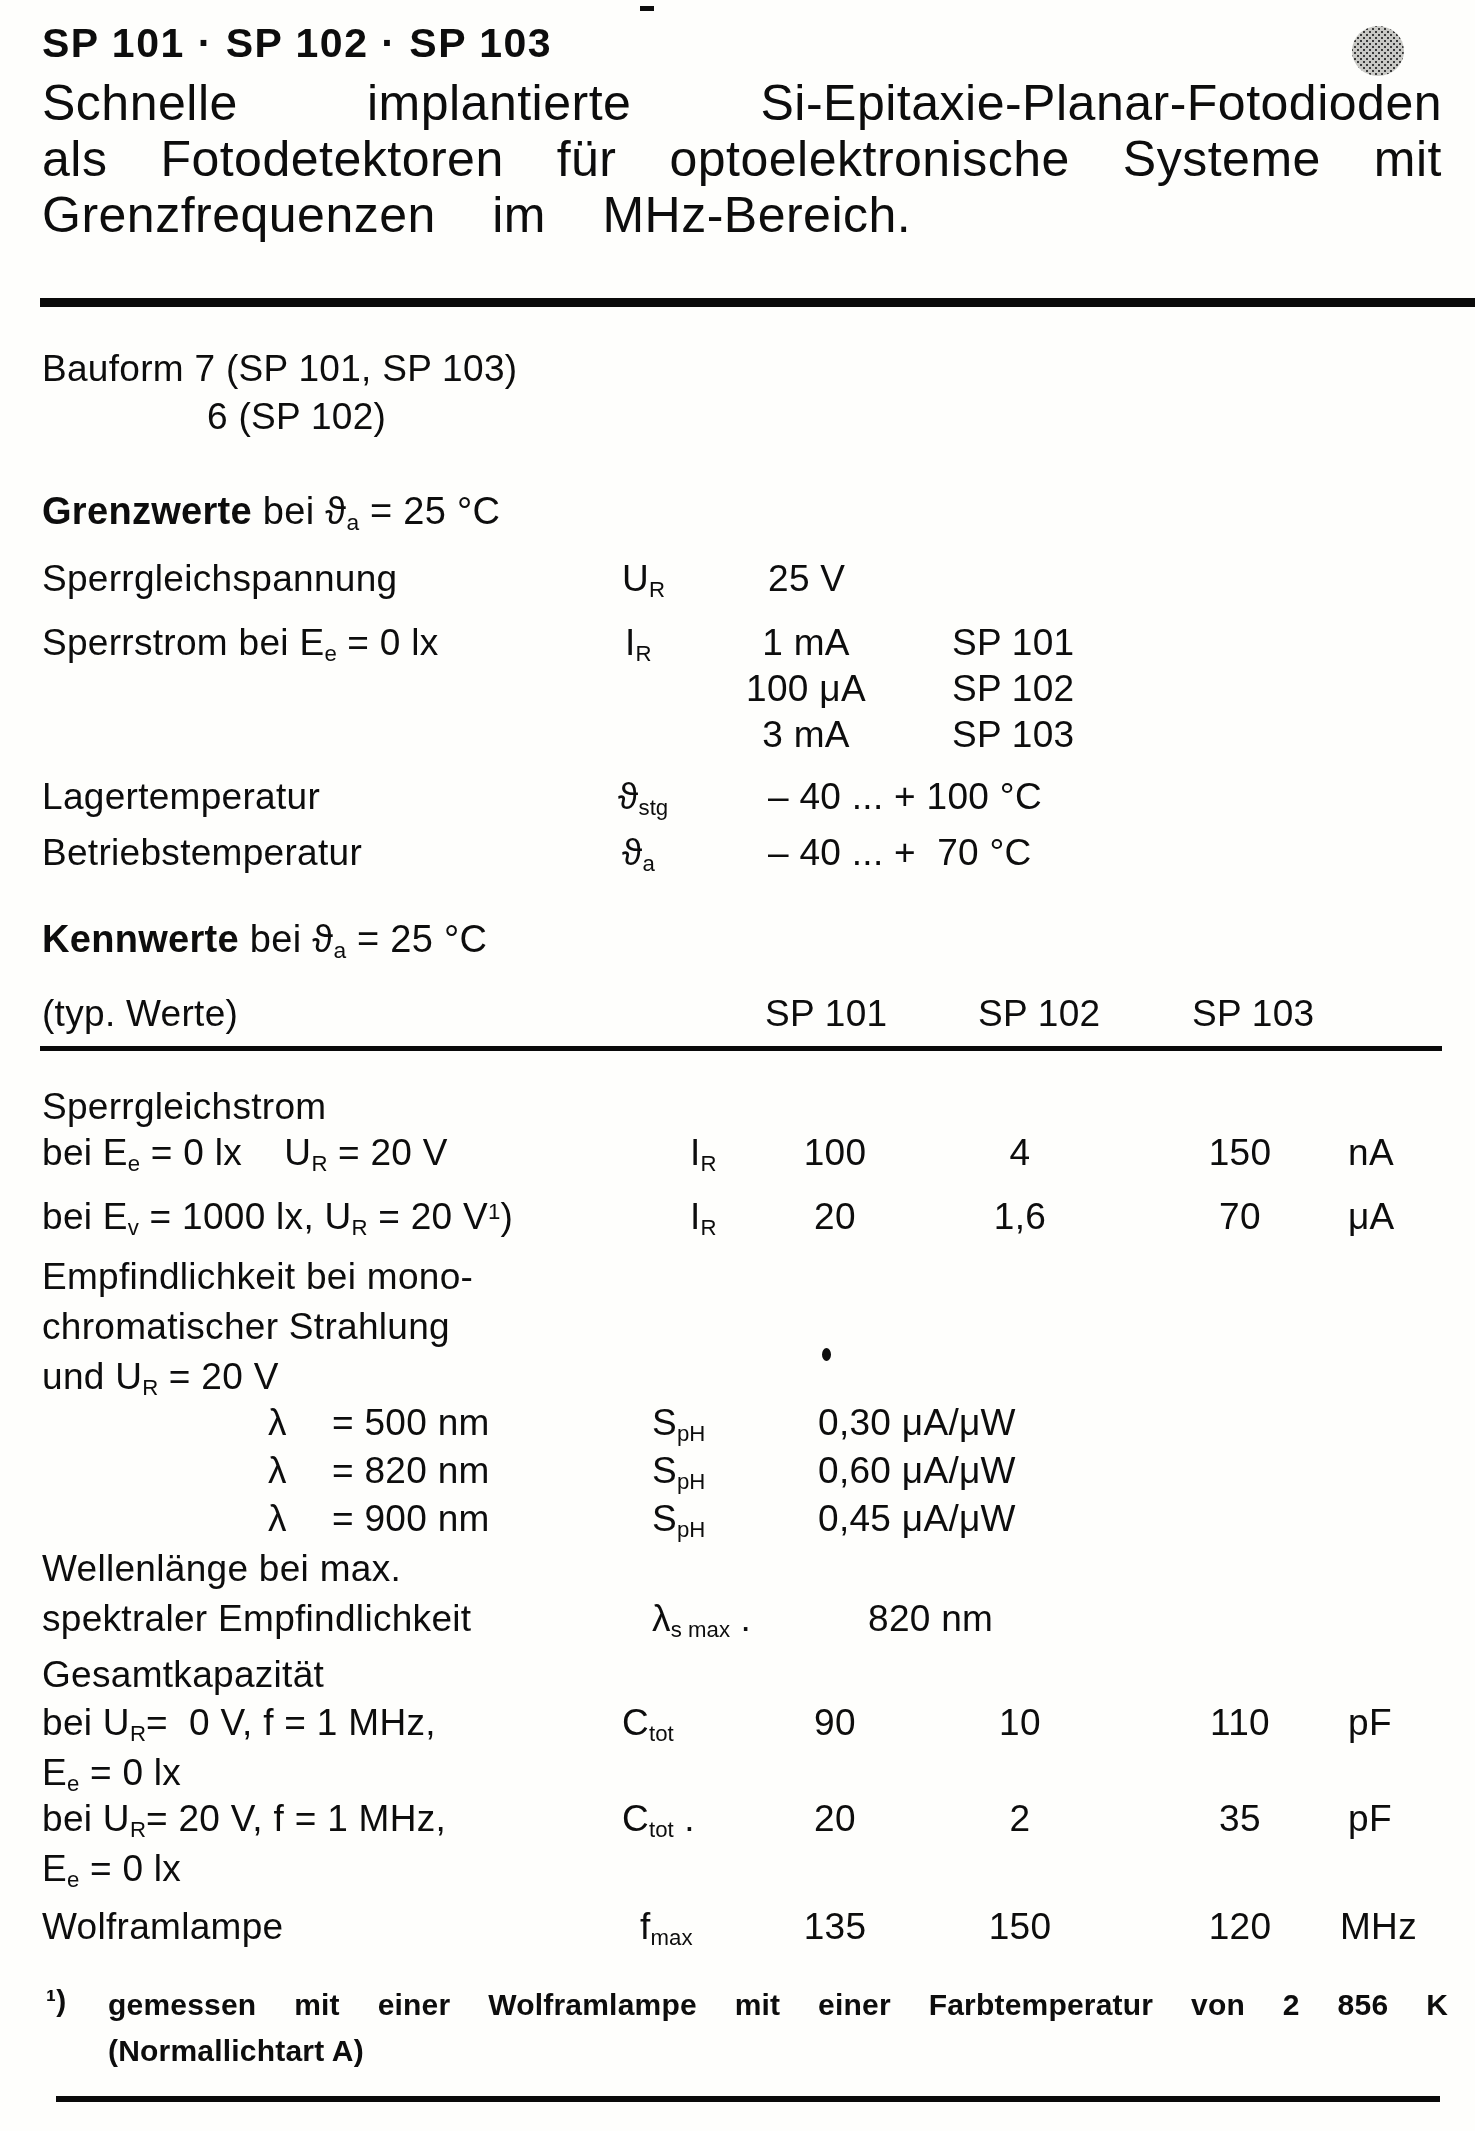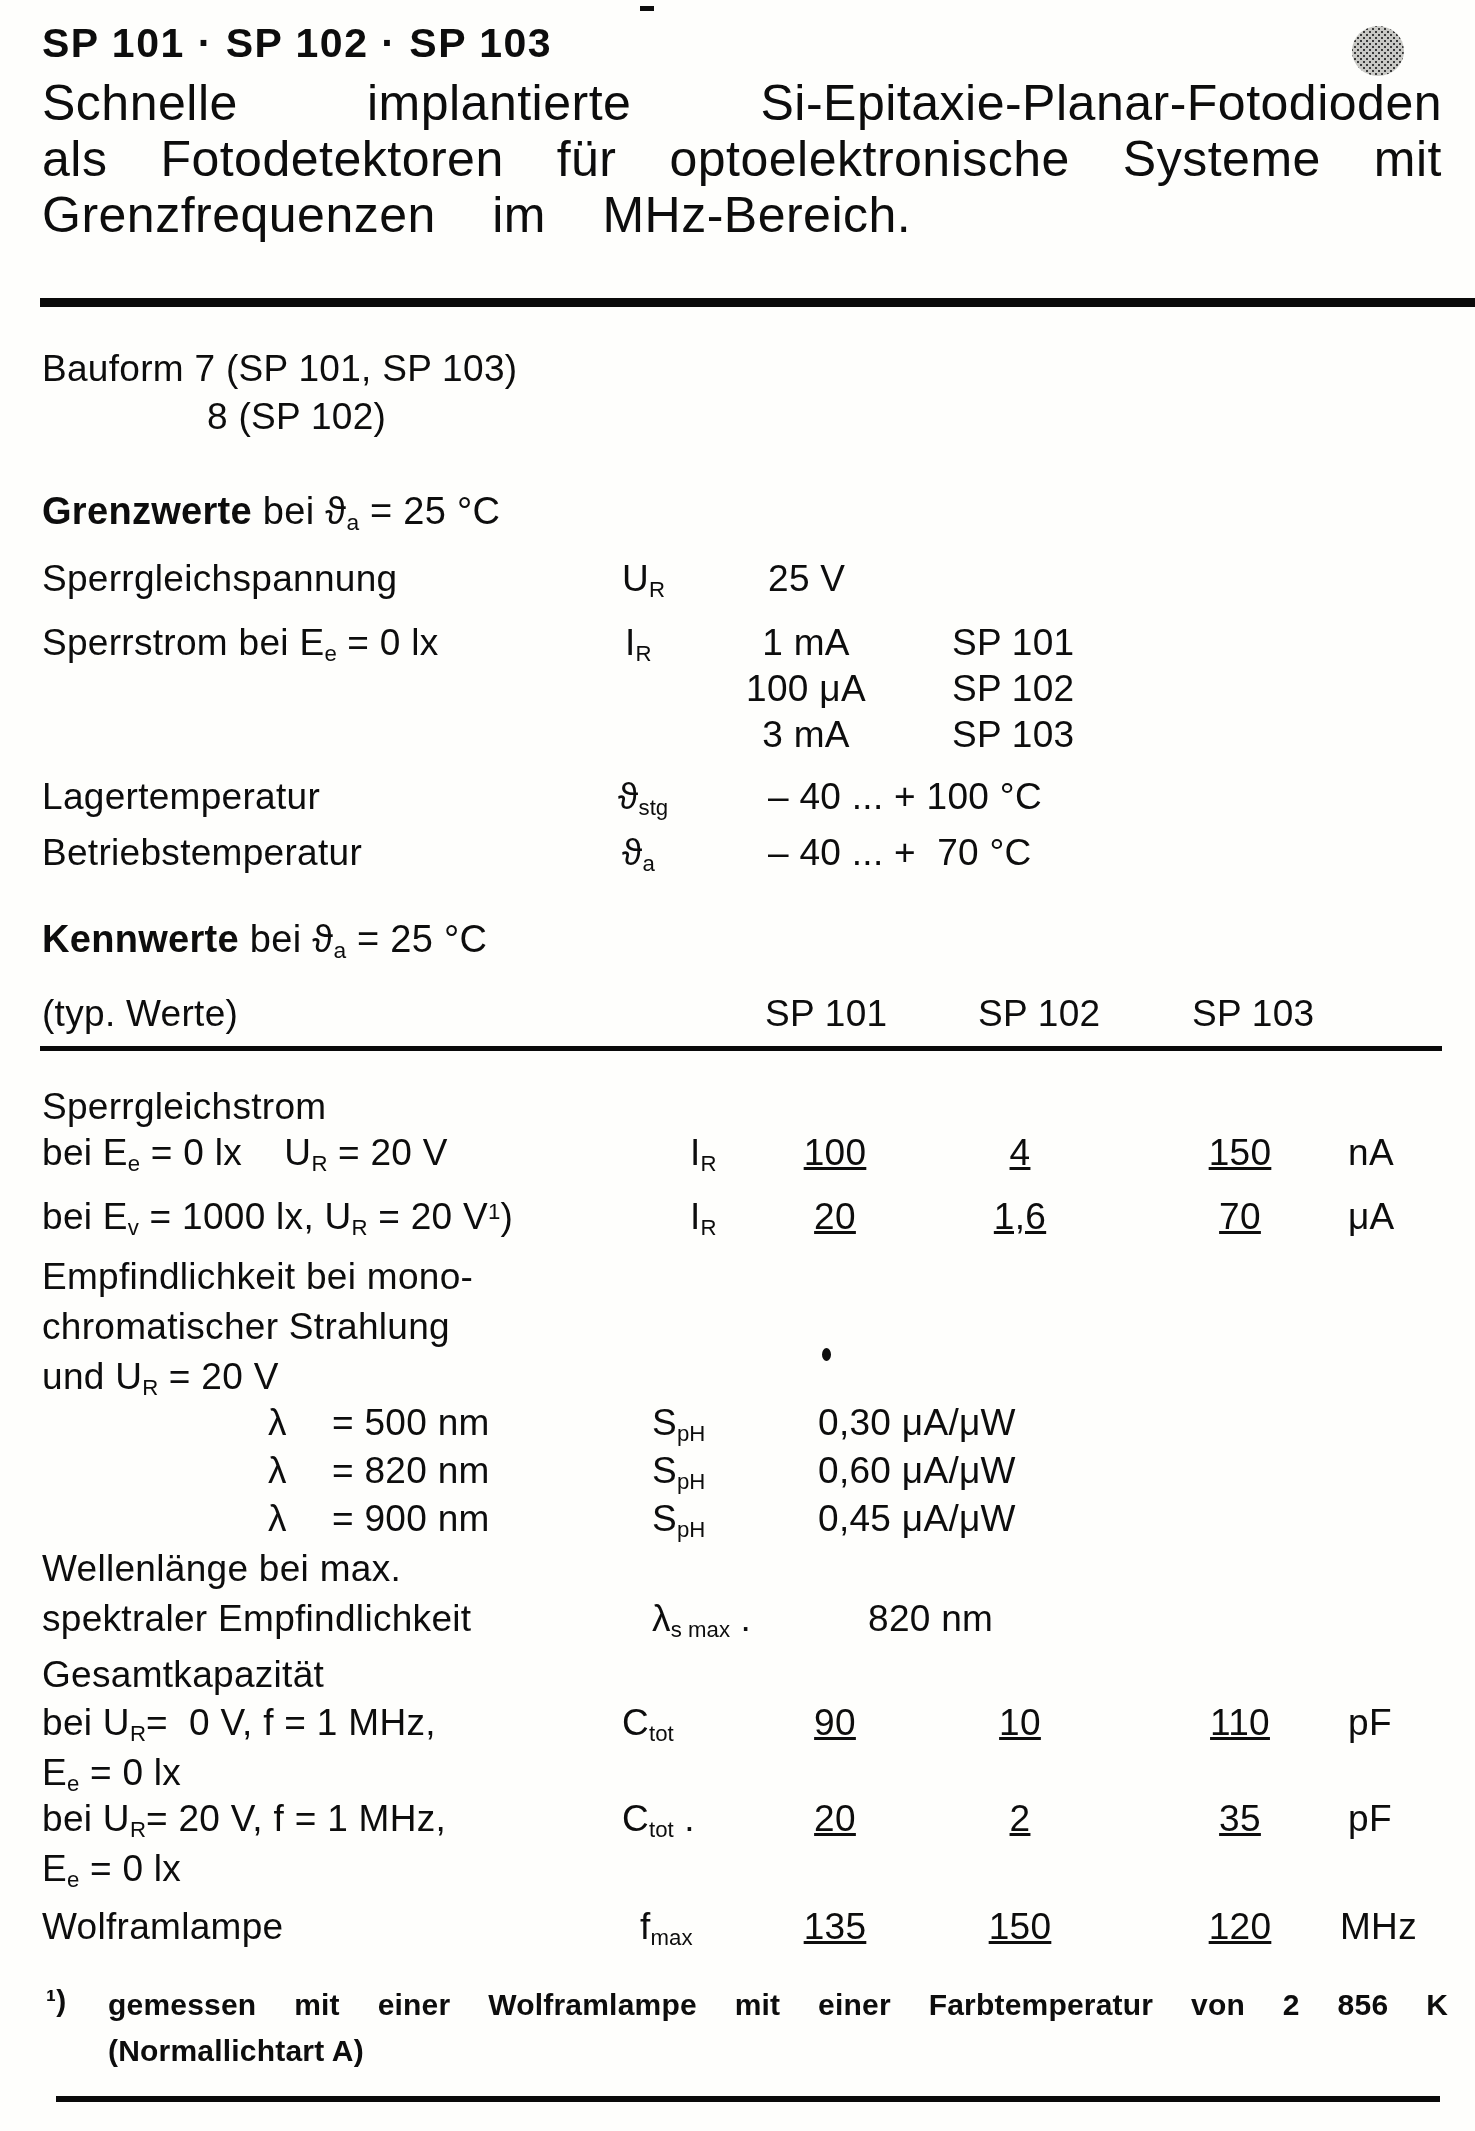--- a/index.html
+++ b/index.html
@@ -12,21 +12,21 @@
   }
   .t { position:absolute; font-size:37px; line-height:1.15; white-space:pre; letter-spacing:0.3px; }
   .b { font-weight:bold; }
   .title { font-size:41px; letter-spacing:1.5px; }
   .head { font-size:38px; }
   .sub-line { position:absolute; font-size:50px; width:1400px; letter-spacing:0.5px; white-space:normal; }
   .just { text-align:justify; text-align-last:justify; }
   .ws3 { word-spacing:42px; }
   .fn { font-size:30px; font-weight:bold; letter-spacing:0.2px; }
   .rule { position:absolute; background:#0a0a0a; }
-  .num { width:140px; text-align:center;text-decoration:underline; }
+  .num { width:140px; text-align:center; }
   .c1 { left:765px; } .c2 { left:950px; } .c3 { left:1170px; }
   .unit { left:1348px; }
   .rv { left:700px; width:212px; text-align:center; }
   sub { font-size:60%; vertical-align:baseline; position:relative; top:0.28em; letter-spacing:0; }
   sup { font-size:60%; vertical-align:baseline; position:relative; top:-0.45em; letter-spacing:0; }
   .halftone {
     position:absolute; width:52px; height:50px; border-radius:50%;
     background-color:#c9c9c5;
     background-image:
       radial-gradient(#3a3a3a 22%, transparent 26%),
@@ -44,21 +44,21 @@
   <div class="t b title" style="left:42px;top:20px">SP 101 · SP 102 · SP 103</div>
   <div class="halftone" style="left:1352px;top:26px"></div>
 
   <div class="sub-line just" style="left:42px;top:74px">Schnelle implantierte Si-Epitaxie-Planar-Fotodioden</div>
   <div class="sub-line ws3" style="left:42px;top:186px">Grenzfrequenzen im MHz-Bereich.</div>
   <div class="sub-line just" style="left:42px;top:130px">als Fotodetektoren für optoelektronische Systeme mit</div>
 
   <div class="rule" style="left:40px;top:298px;width:1435px;height:9px"></div>
 
   <div class="t" style="left:42px;top:348px">Bauform 7 (SP 101, SP 103)</div>
-  <div class="t" style="left:207px;top:396px">8 (SP 102)</div>
+  <div class="t" style="left:207px;top:396px">6 (SP 102)</div>
 
   <div class="t" style="left:42px;top:490px"><span class="b head">Grenzwerte</span><span class="head"><span> bei ϑ</span><sub>a</sub><span> = 25 °C</span></span></div>
 
   <div class="t" style="left:42px;top:558px">Sperrgleichspannung</div>
   <div class="t" style="left:622px;top:558px"><span>U</span><sub>R</sub></div>
   <div class="t" style="left:768px;top:558px">25 V</div>
 
   <div class="t" style="left:42px;top:622px"><span>Sperrstrom bei E</span><sub>e</sub><span> = 0 lx</span></div>
   <div class="t" style="left:625px;top:622px"><span>I</span><sub>R</sub></div>
   <div class="t rv" style="top:622px">1 mA</div>

